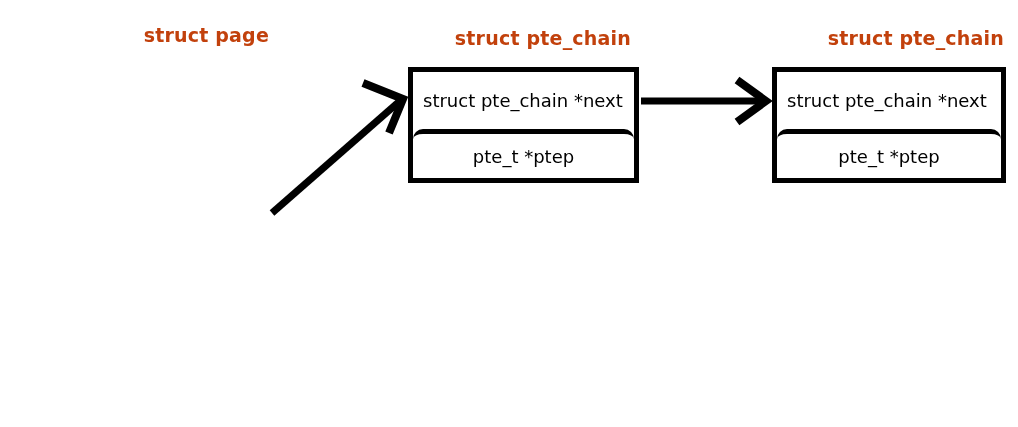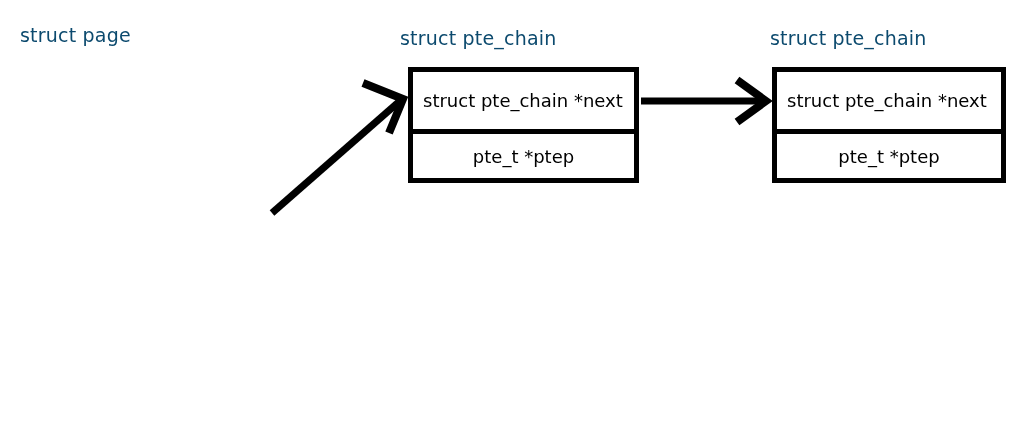--- a/index.html
+++ b/index.html
@@ -13,24 +13,25 @@
     height: 427px;
     background: #ffffff;
     font-family: "DejaVu Sans", sans-serif;
     overflow: hidden;
   }
 
   
   .caption {
     position: absolute;
     font-size: 19px;
-    color: #0c4a6e;
-    text-align: left;
+    color: #c2410c;
+    text-align: right;
     white-space: nowrap;
     letter-spacing: 0.2px;
+    font-weight: bold;
   }
 
   
   .struct-box {
     position: absolute;
     box-sizing: border-box;
     border: 5px solid #000000;
     background: #ffffff;
   }
   .row {
@@ -39,21 +40,21 @@
     align-items: center;
     font-size: 18px;
     color: #000000;
     white-space: nowrap;
     overflow: hidden;
   }
   .row.divider-top {
     border-top: 5px solid #000000;
   }
   .row.align-left  { justify-content: flex-start; padding-left: 10px; }
-  .row.align-center{ justify-content: center; }
+  .row.align-center{ justify-content: center; border-radius: 10px; }
   .row.empty { }
 
   
   #page-box { left: 20px; top: 67px; width: 249px; height: 346px; }
   #page-box .r-empty-top { height: 105px; }
   #page-box .r-chain     { height: 58px; }
   #page-box .r-empty-bot { height: 168px; }
 
   
   .chain-box { top: 67px; width: 231px; height: 116px; }

